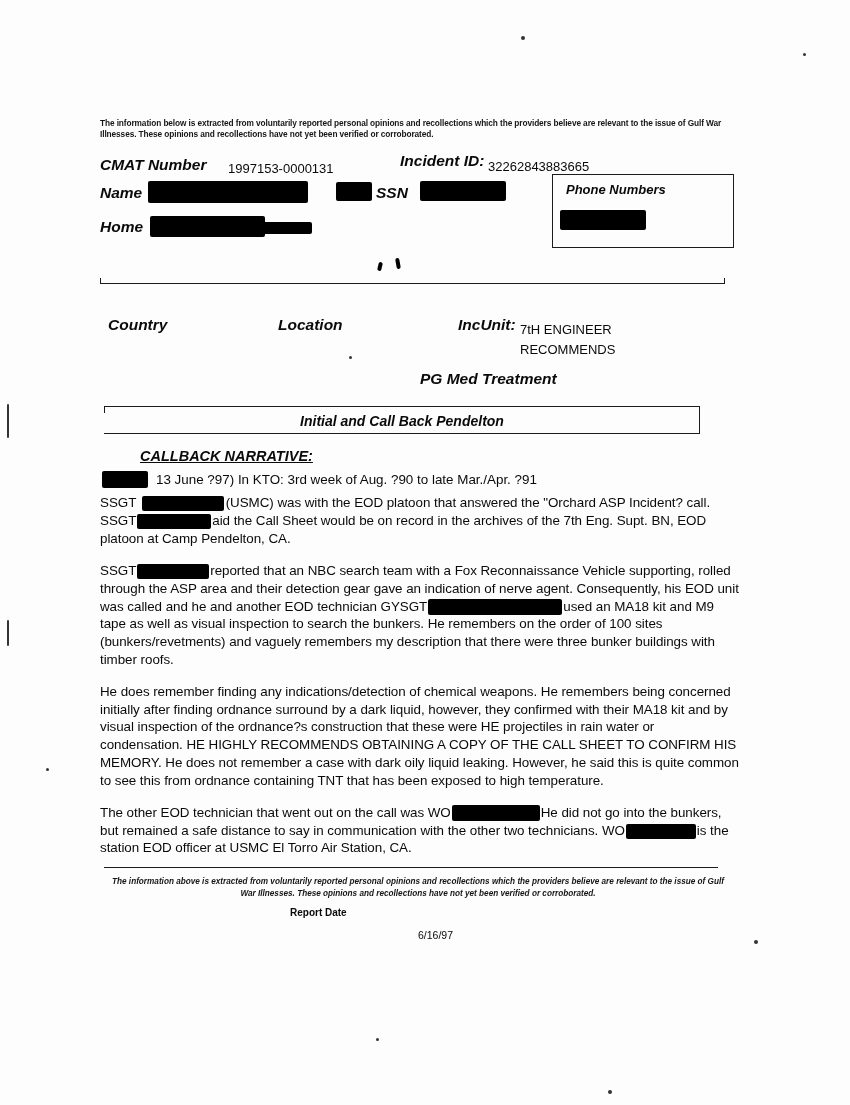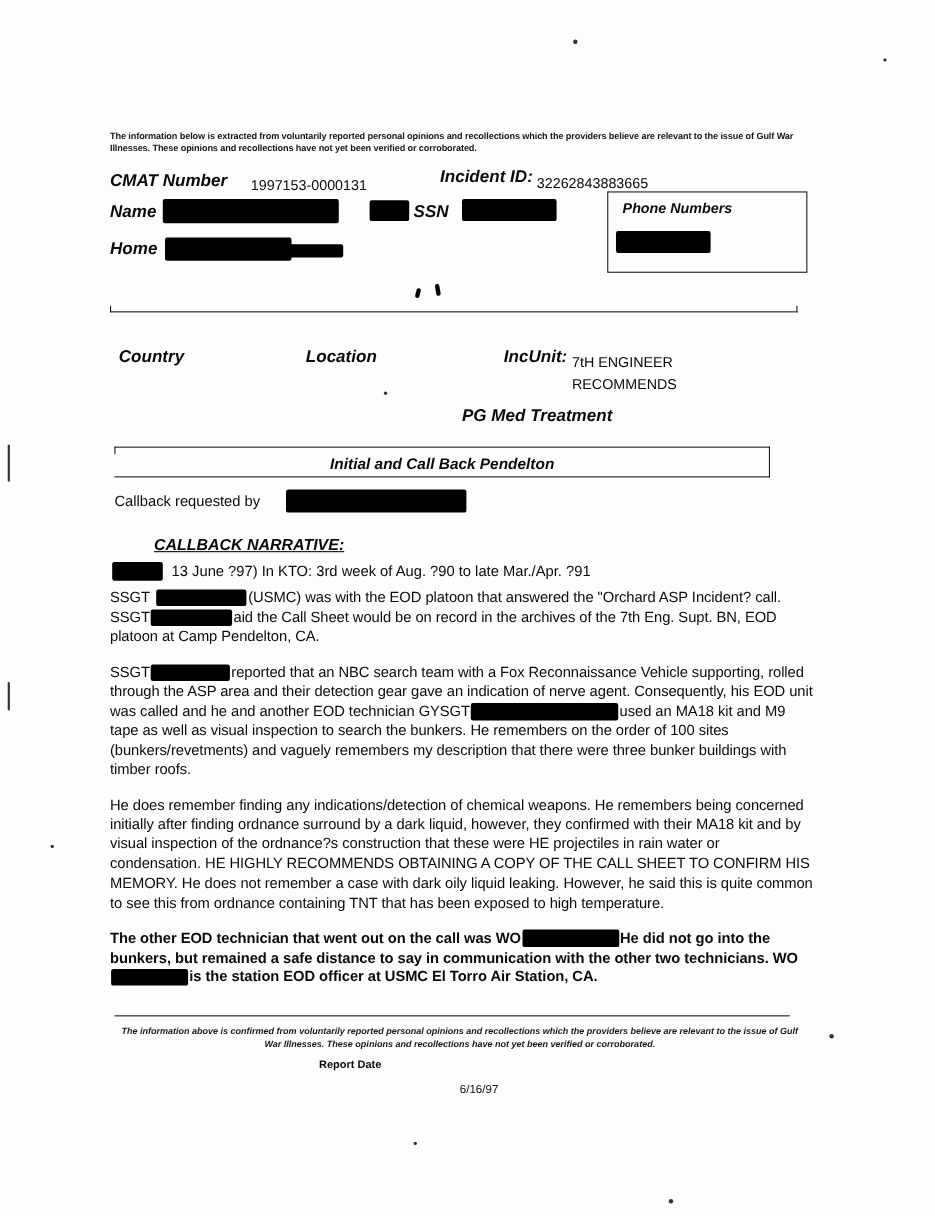--- a/index.html
+++ b/index.html
@@ -155,24 +155,20 @@
     </div>
 
     <div style="position:relative;height:42px;">
       <div class="hdr-line" style="left:4px;top:0;width:596px;height:1px;"></div>
       <div class="hdr-line" style="left:4px;top:27px;width:596px;height:1px;"></div>
       <div class="hdr-line" style="left:4px;top:0;width:1px;height:7px;"></div>
       <div class="hdr-line" style="left:599px;top:0;width:1px;height:28px;"></div>
       <div class="sec-title" style="position:absolute;left:4px;top:7px;width:596px;">Initial and Call Back Pendelton</div>
     </div>
 
-    <div style="position:relative;height:40px;">
-      <span style="position:absolute;left:4px;top:0;font-size:13.4px;">Callback requested by</span>
-      <div class="blk" style="left:160px;top:-3px;width:164px;height:21px;"></div>
-    </div>
 
     <div style="position:relative;height:46px;">
       <span style="position:absolute;left:2px;top:0;font-style:italic;font-weight:bold;font-size:14.5px;text-decoration:underline;margin-left:38px;"><span>CALLBACK NARRATIVE:</span></span>
       <div class="blk" style="left:2px;top:23px;width:46px;height:17px;"></div>
       <span style="position:absolute;left:56px;top:24px;font-size:13.4px;">13 June ?97)   In KTO:  3rd week of Aug. ?90 to late Mar./Apr. ?91</span>
     </div>
 
     <div style="position:relative;">
       <p class="narr" style="margin-bottom:14px;">
         <span>SSGT</span>
@@ -182,28 +178,28 @@
 
     <div style="position:relative;">
       <p class="narr" style="margin-bottom:14px;">
         <span>SSGT</span><span class="redact" style="width:72px;height:15px;margin:0 1px;"></span><span>reported that an NBC search team with a Fox Reconnaissance Vehicle supporting, rolled through the ASP area and their detection gear gave an indication of nerve agent.   Consequently, his EOD unit was called and he and another EOD technician GYSGT</span><span class="redact" style="width:134px;height:16px;margin:0 1px;"></span><span>used an MA18 kit and M9 tape as well as visual inspection to search the bunkers.  He remembers on the order of 100 sites (bunkers/revetments) and vaguely remembers my description that there were three bunker buildings with timber roofs.</span>
       </p>
     </div>
 
     <p class="narr" style="margin-bottom:14px;">He does remember finding any indications/detection of chemical weapons.  He remembers being concerned initially after finding ordnance surround by a dark liquid, however, they confirmed with their MA18 kit and by visual inspection of the ordnance?s construction that these were HE projectiles in rain water or condensation.  HE HIGHLY RECOMMENDS OBTAINING A COPY OF THE CALL SHEET TO CONFIRM HIS MEMORY.  He does not remember a case with dark oily liquid leaking.  However, he said this is quite common to see this from ordnance containing TNT that has been exposed to high temperature.</p>
 
     <div style="position:relative;">
-      <p class="narr" style="margin-bottom:26px;font-weight:bold;">
+      <p class="narr" style="margin-bottom:10px;">
         <span>The other EOD technician that went out on the call was WO</span><span class="redact" style="width:88px;height:16px;margin:0 1px;"></span><span>He did not go into the bunkers, but remained a safe distance to say in communication with the other two technicians.  WO</span><span class="redact" style="width:70px;height:15px;margin:0 1px;"></span><span>is the station EOD officer at USMC El Torro Air Station, CA.</span>
       </p>
     </div>
 
     <div style="position:relative;margin-top:4px;">
       <div class="hdr-line" style="left:4px;top:0;width:614px;height:1px;position:relative;"></div>
-      <div class="disclaimer-bot" style="margin-top:8px;">The information above is confirmed from voluntarily reported personal opinions and recollections which the providers believe are relevant to the issue of Gulf War Illnesses.  These opinions and recollections have not yet been verified or corroborated.</div>
+      <div class="disclaimer-bot" style="margin-top:8px;">The information above is extracted from voluntarily reported personal opinions and recollections which the providers believe are relevant to the issue of Gulf War Illnesses.  These opinions and recollections have not yet been verified or corroborated.</div>
       <div style="position:relative;height:30px;margin-top:8px;">
         <span class="rpt-label" style="position:absolute;left:190px;top:0;">Report Date</span>
         <span class="rpt-label" style="position:absolute;left:318px;top:22px;font-weight:normal;font-size:10.5px;">6/16/97</span>
       </div>
     </div>
 
   </div>
 </div>
 
 </body></html>

